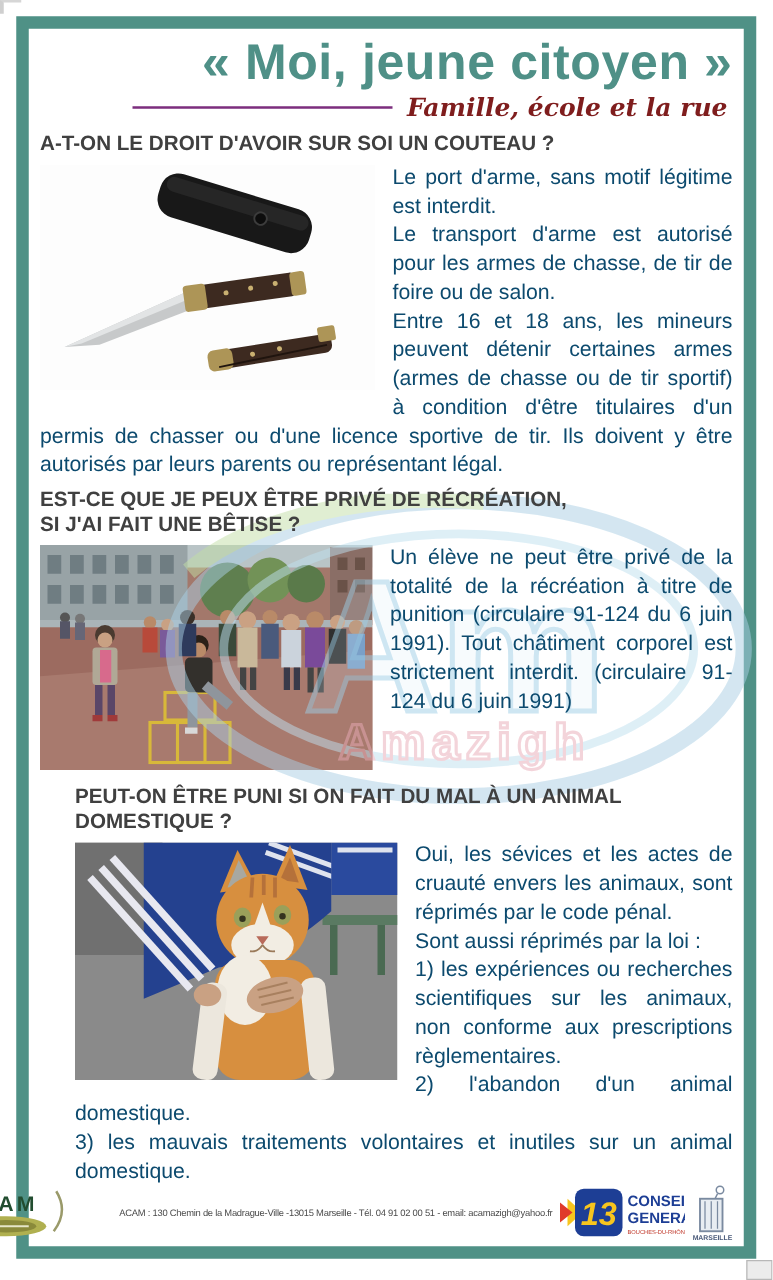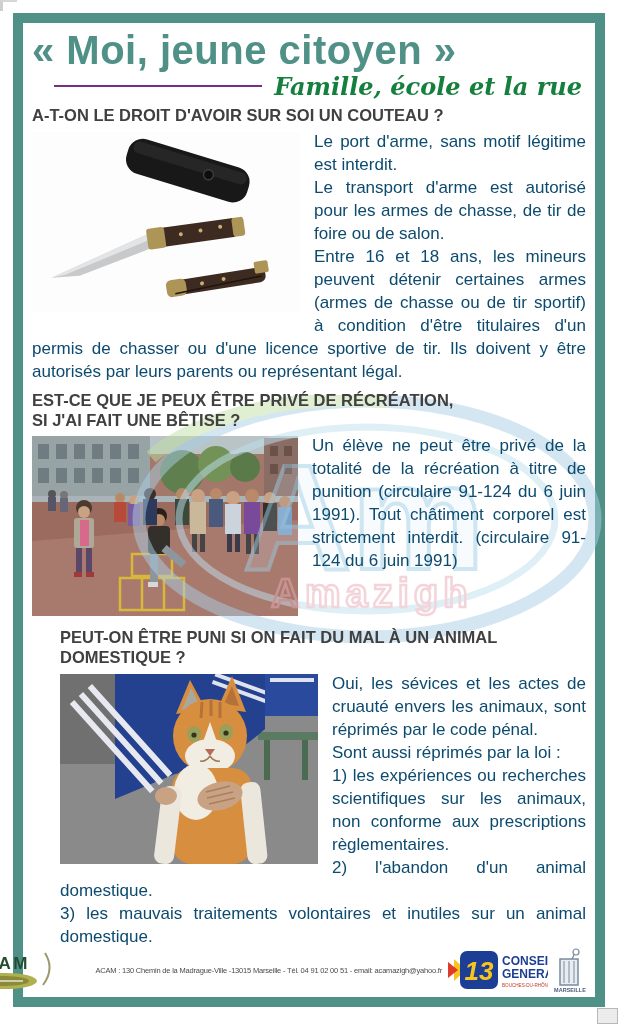--- a/index.html
+++ b/index.html
@@ -11,26 +11,26 @@
   
   .corner-tl{position:absolute;left:0;top:0;width:14px;height:9px;
     border-left:3px solid #cfcfcf;border-top:2px solid #d6d6d6;}
   .corner-br{position:absolute;right:0;bottom:0;width:19px;height:14px;
     background:#ececec;border:1px solid #b8b8b8;}
   
   .frame{position:absolute;left:13px;top:13px;width:592px;height:994px;
     box-sizing:border-box;border:10px solid #4f9186;background:#fff;}
   .content{position:relative;height:100%;box-sizing:border-box;padding:2px 9px 0 9px;}
   
-  .title{margin:4px 0 0;text-align:left;font-size:40px;line-height:1.05;
+  .title{margin:4px 0 0;text-align:right;font-size:40px;line-height:1.05;
     font-weight:bold;color:#4f9087;letter-spacing:.5px;}
   .subtitle-row{display:flex;justify-content:flex-end;align-items:center;margin:3px 4px 0 0;height:24px;}
   .purple-line{width:208px;height:2px;background:#7c2e7e;margin-right:12px;}
   .subtitle{font-family:"DejaVu Serif",serif;font-style:italic;font-weight:bold;
-    font-size:24px;color:#15803d;}
+    font-size:20px;color:#7f1d1d;}
   
   .q{margin:8px 0 4px;font-size:16.5px;font-weight:bold;color:#404040;
     line-height:1.2;position:relative;z-index:3;}
   .q .qline{display:block;}
   .sec-body{font-size:17px;line-height:23px;color:#0c4a6e;text-align:justify;}
   .sec-body::after{content:"";display:block;clear:both;}
   .sec-body p{margin:0;position:relative;z-index:3;}
   .photo{float:left;margin:2px 14px 4px 0;position:relative;z-index:1;line-height:0;}
   .s2{}
   .s3{padding-left:28px;}

